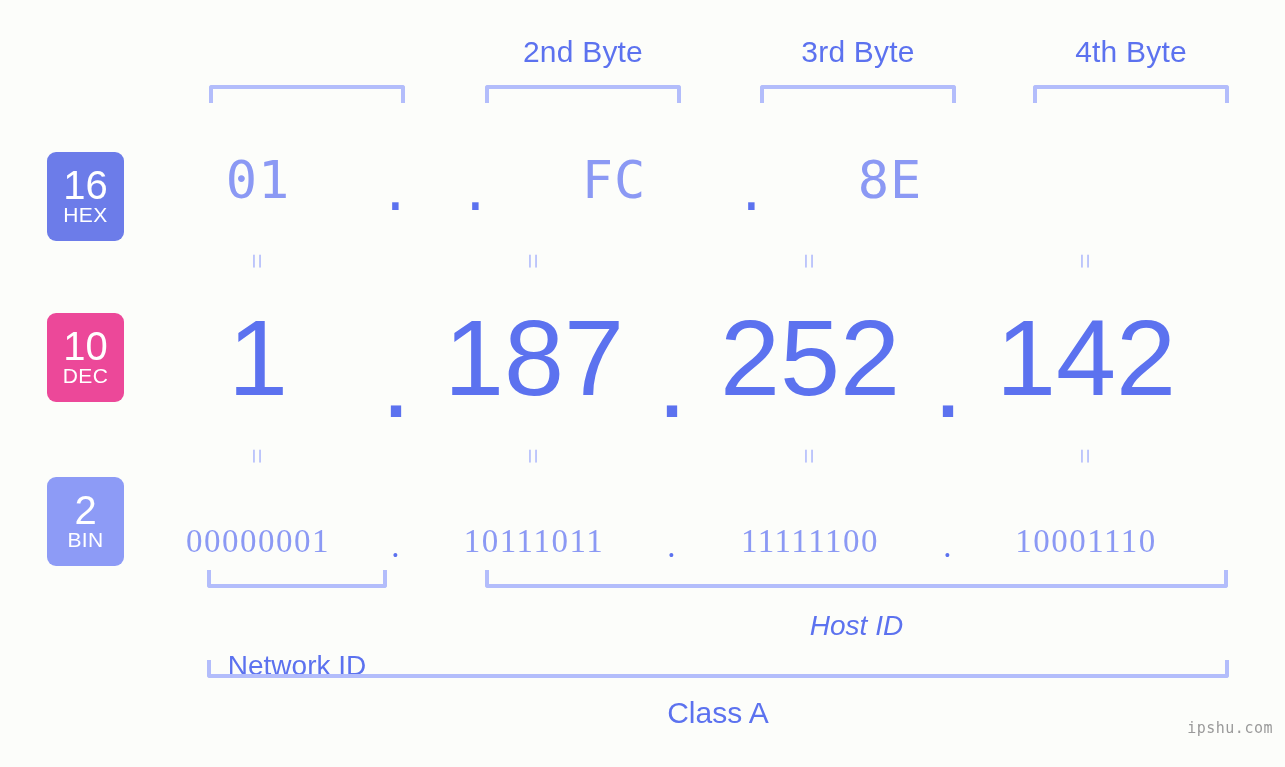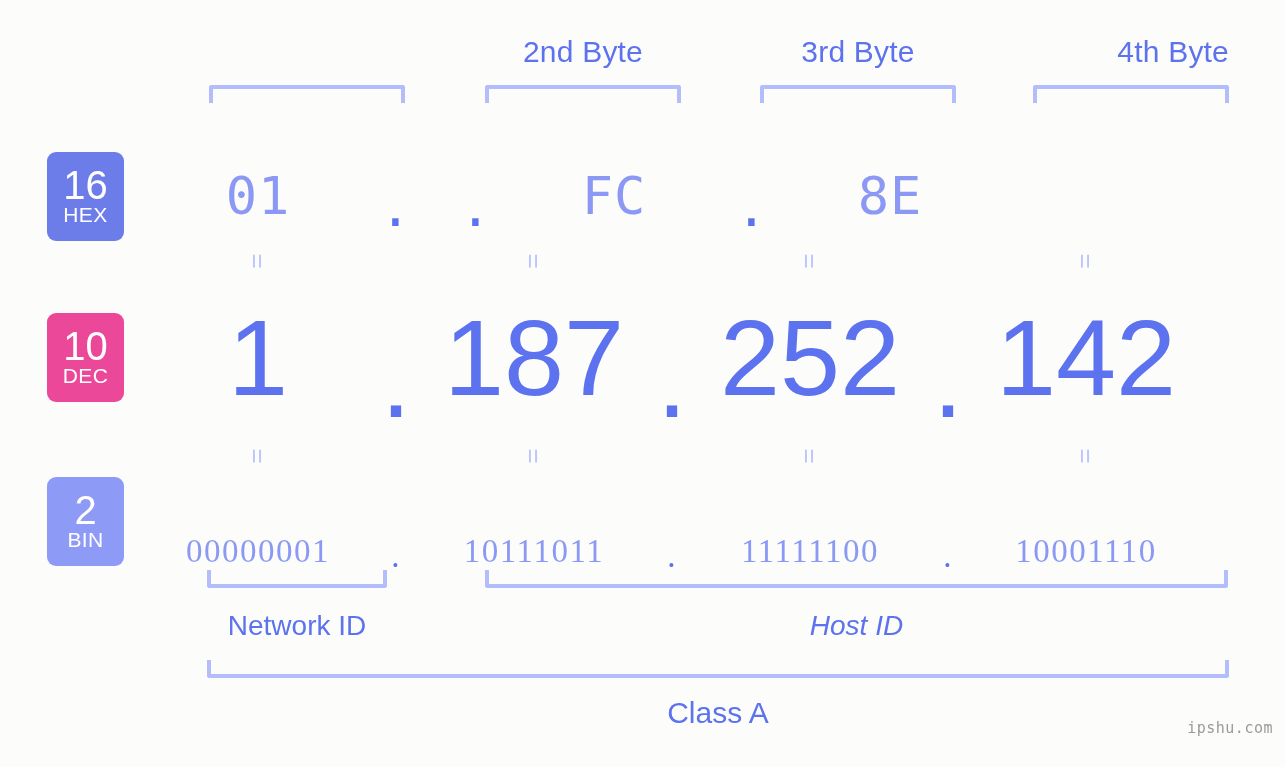--- a/index.html
+++ b/index.html
@@ -81,21 +81,20 @@
   #badge-hex { top: 152px; height: 89px; background: #6c7ce9; }
   #badge-dec { top: 313px; height: 89px; background: #ec4899; }
   #badge-bin { top: 477px; height: 89px; background: #8d9bf6; }
 
   
   .row {
     position: absolute;
     left: 160px;
     width: 1100px;
     display: flex;
-    align-items: center;
   }
   .cell {
     text-align: center;
     white-space: nowrap;
   }
   .sep {
     text-align: center;
     white-space: nowrap;
   }
 
@@ -211,21 +210,21 @@
     letter-spacing: 0.5px;
   }
 </style>
 </head>
 <body>
 
 <div class="stage">
 
   <div class="byte-label" style="left:485px;width:196px;">2nd Byte</div>
   <div class="byte-label" style="left:760px;width:196px;">3rd Byte</div>
-  <div class="byte-label" style="left:1033px;width:196px;text-align:right;">4th Byte</div>
+  <div class="byte-label" style="left:1033px;width:196px;">4th Byte</div>
 
   <div class="bracket down" style="left:209px;top:85px;width:196px;"></div>
   <div class="bracket down" style="left:485px;top:85px;width:196px;"></div>
   <div class="bracket down" style="left:760px;top:85px;width:196px;"></div>
   <div class="bracket down" style="left:1033px;top:85px;width:196px;"></div>
 
   <div class="badge" id="badge-hex">
     <span class="num">16</span>
     <span class="unit">HEX</span>
   </div>
@@ -283,21 +282,21 @@
     <div class="cell">10111011</div>
     <div class="sep">.</div>
     <div class="cell">11111100</div>
     <div class="sep">.</div>
     <div class="cell">10001110</div>
   </div>
 
   <div class="bracket up" style="left:207px;top:570px;width:180px;"></div>
   <div class="bracket up" style="left:485px;top:570px;width:743px;"></div>
 
-  <div class="id-label" style="left:207px;width:180px;">Network ID</div>
+  <div class="id-label" style="left:207px;width:180px;margin-top:40px;">Network ID</div>
   <div class="id-label" style="left:485px;width:743px;font-style:italic;">Host ID</div>
 
   <div class="bracket up" style="left:207px;top:660px;width:1022px;"></div>
   <div id="class-label">Class A</div>
 
   <div id="watermark">ipshu.com</div>
 
 </div>
 
 </body></html>

